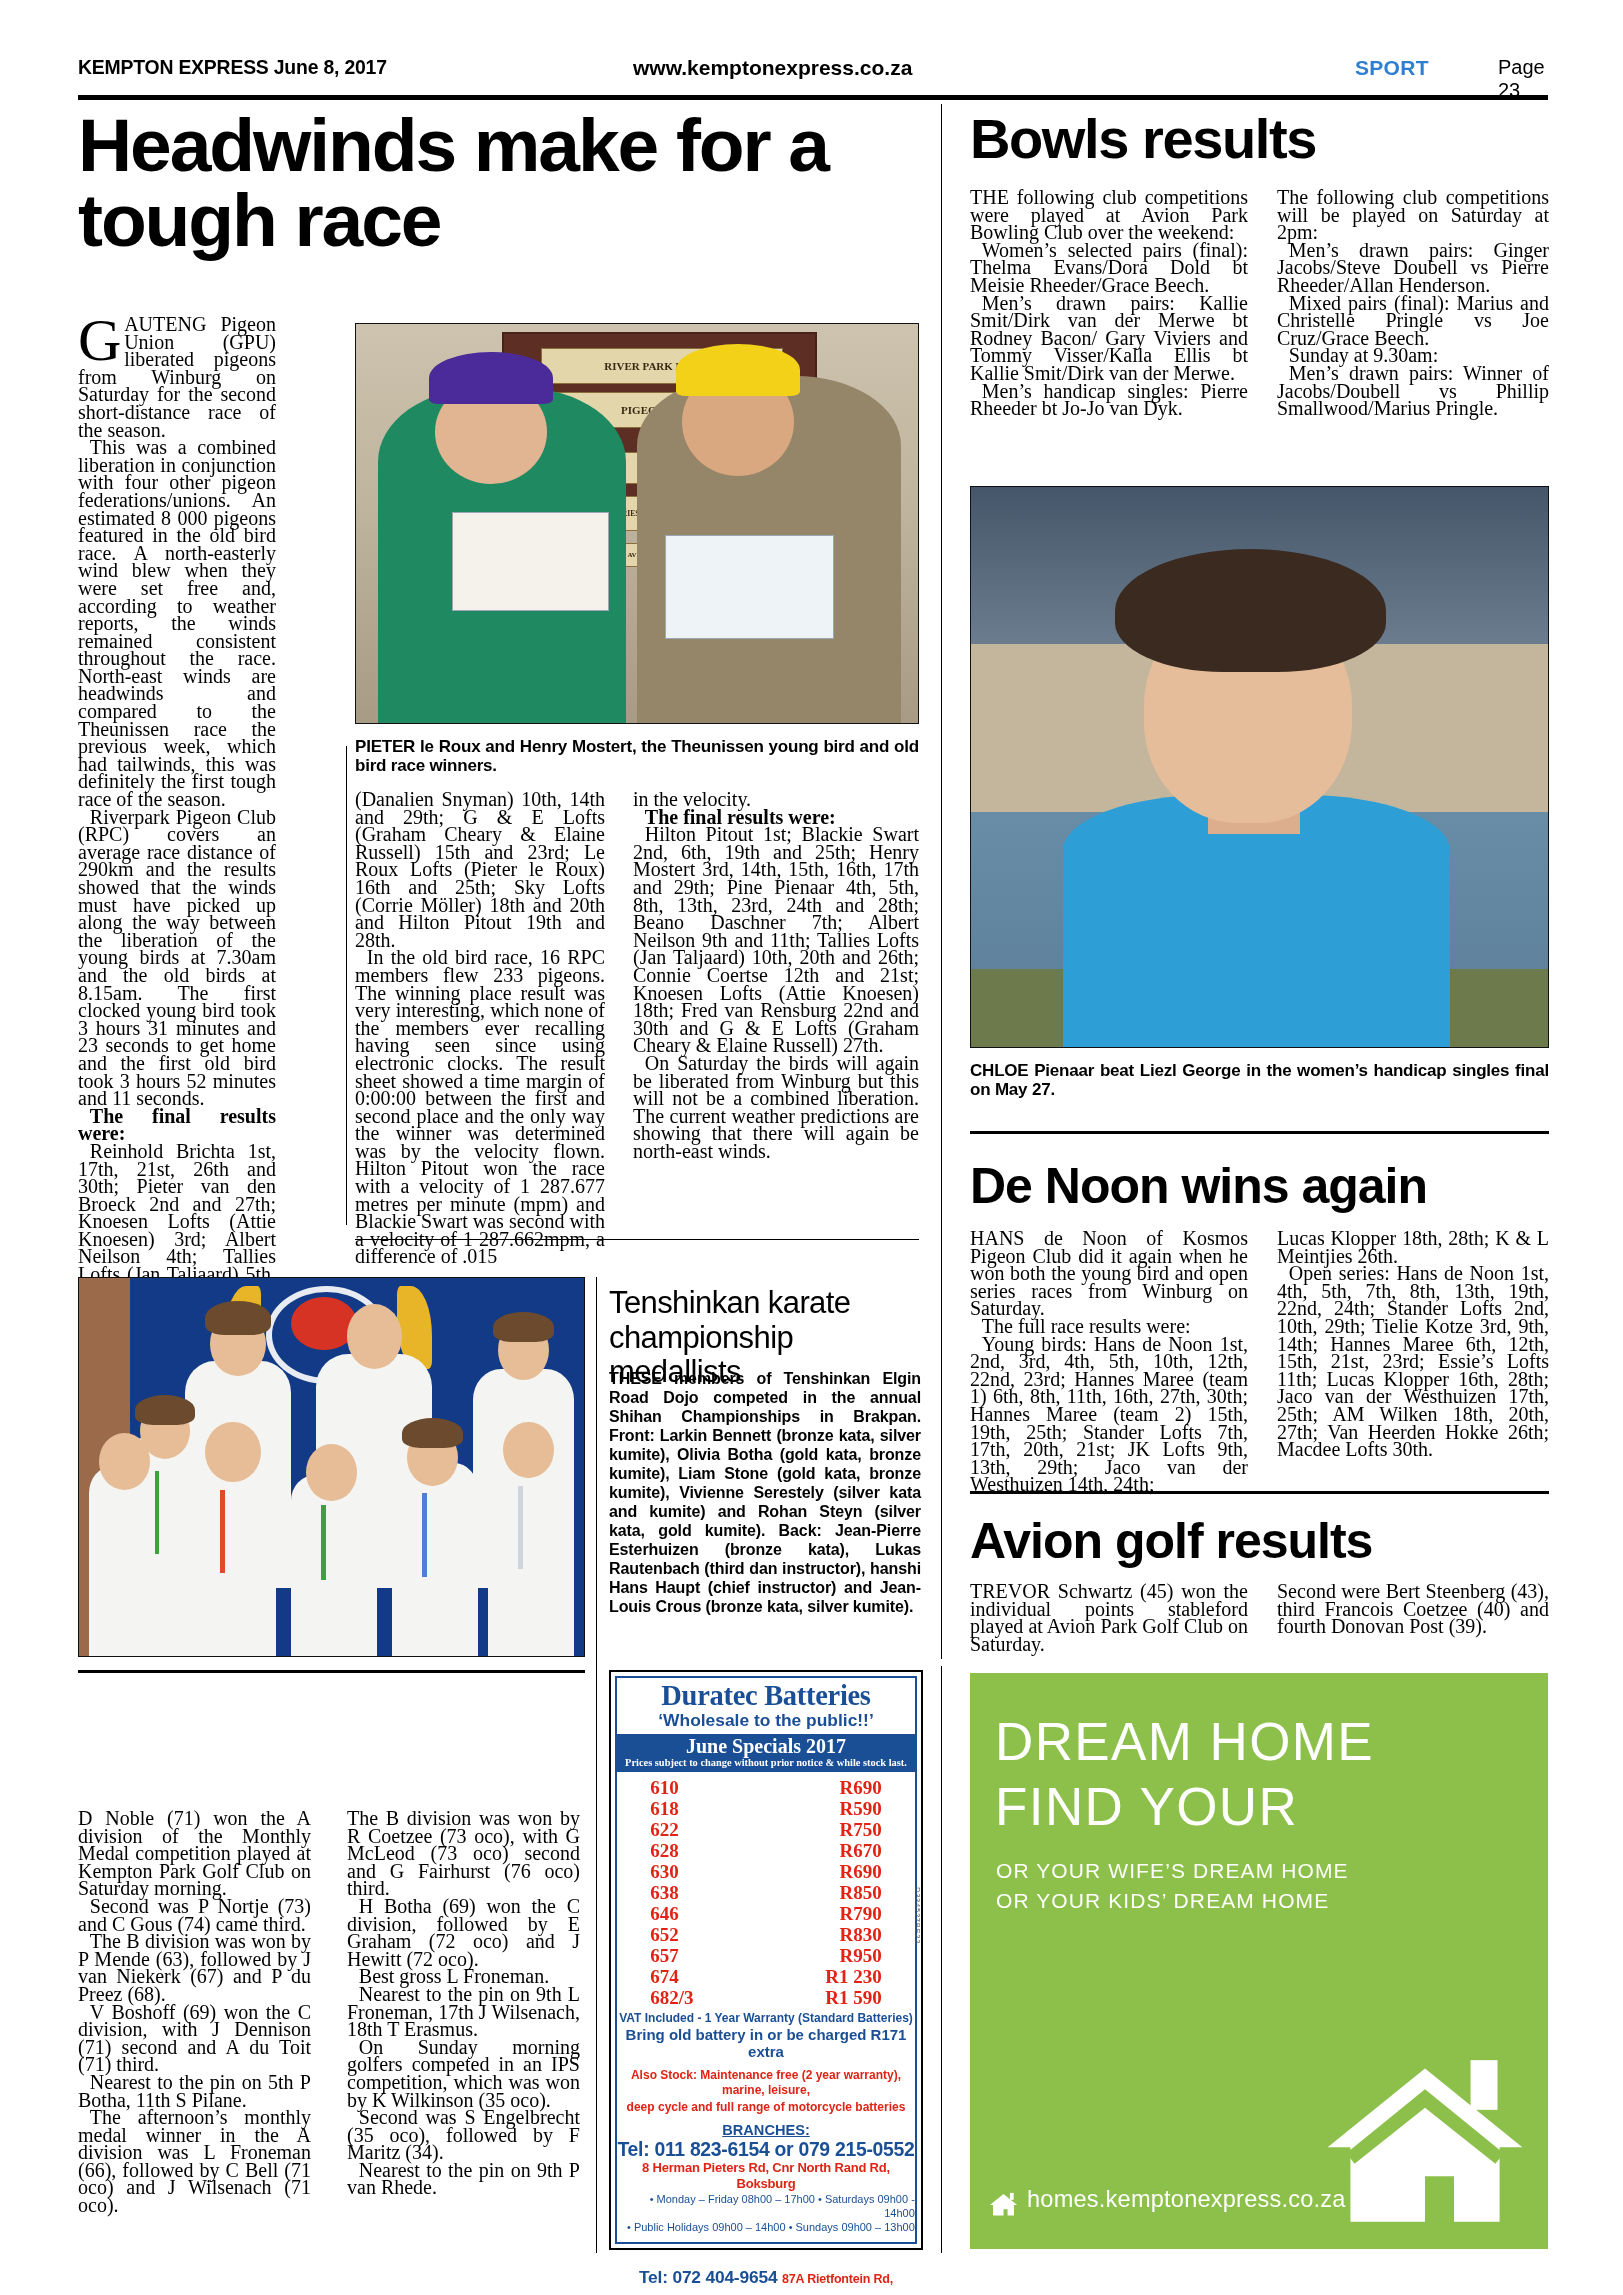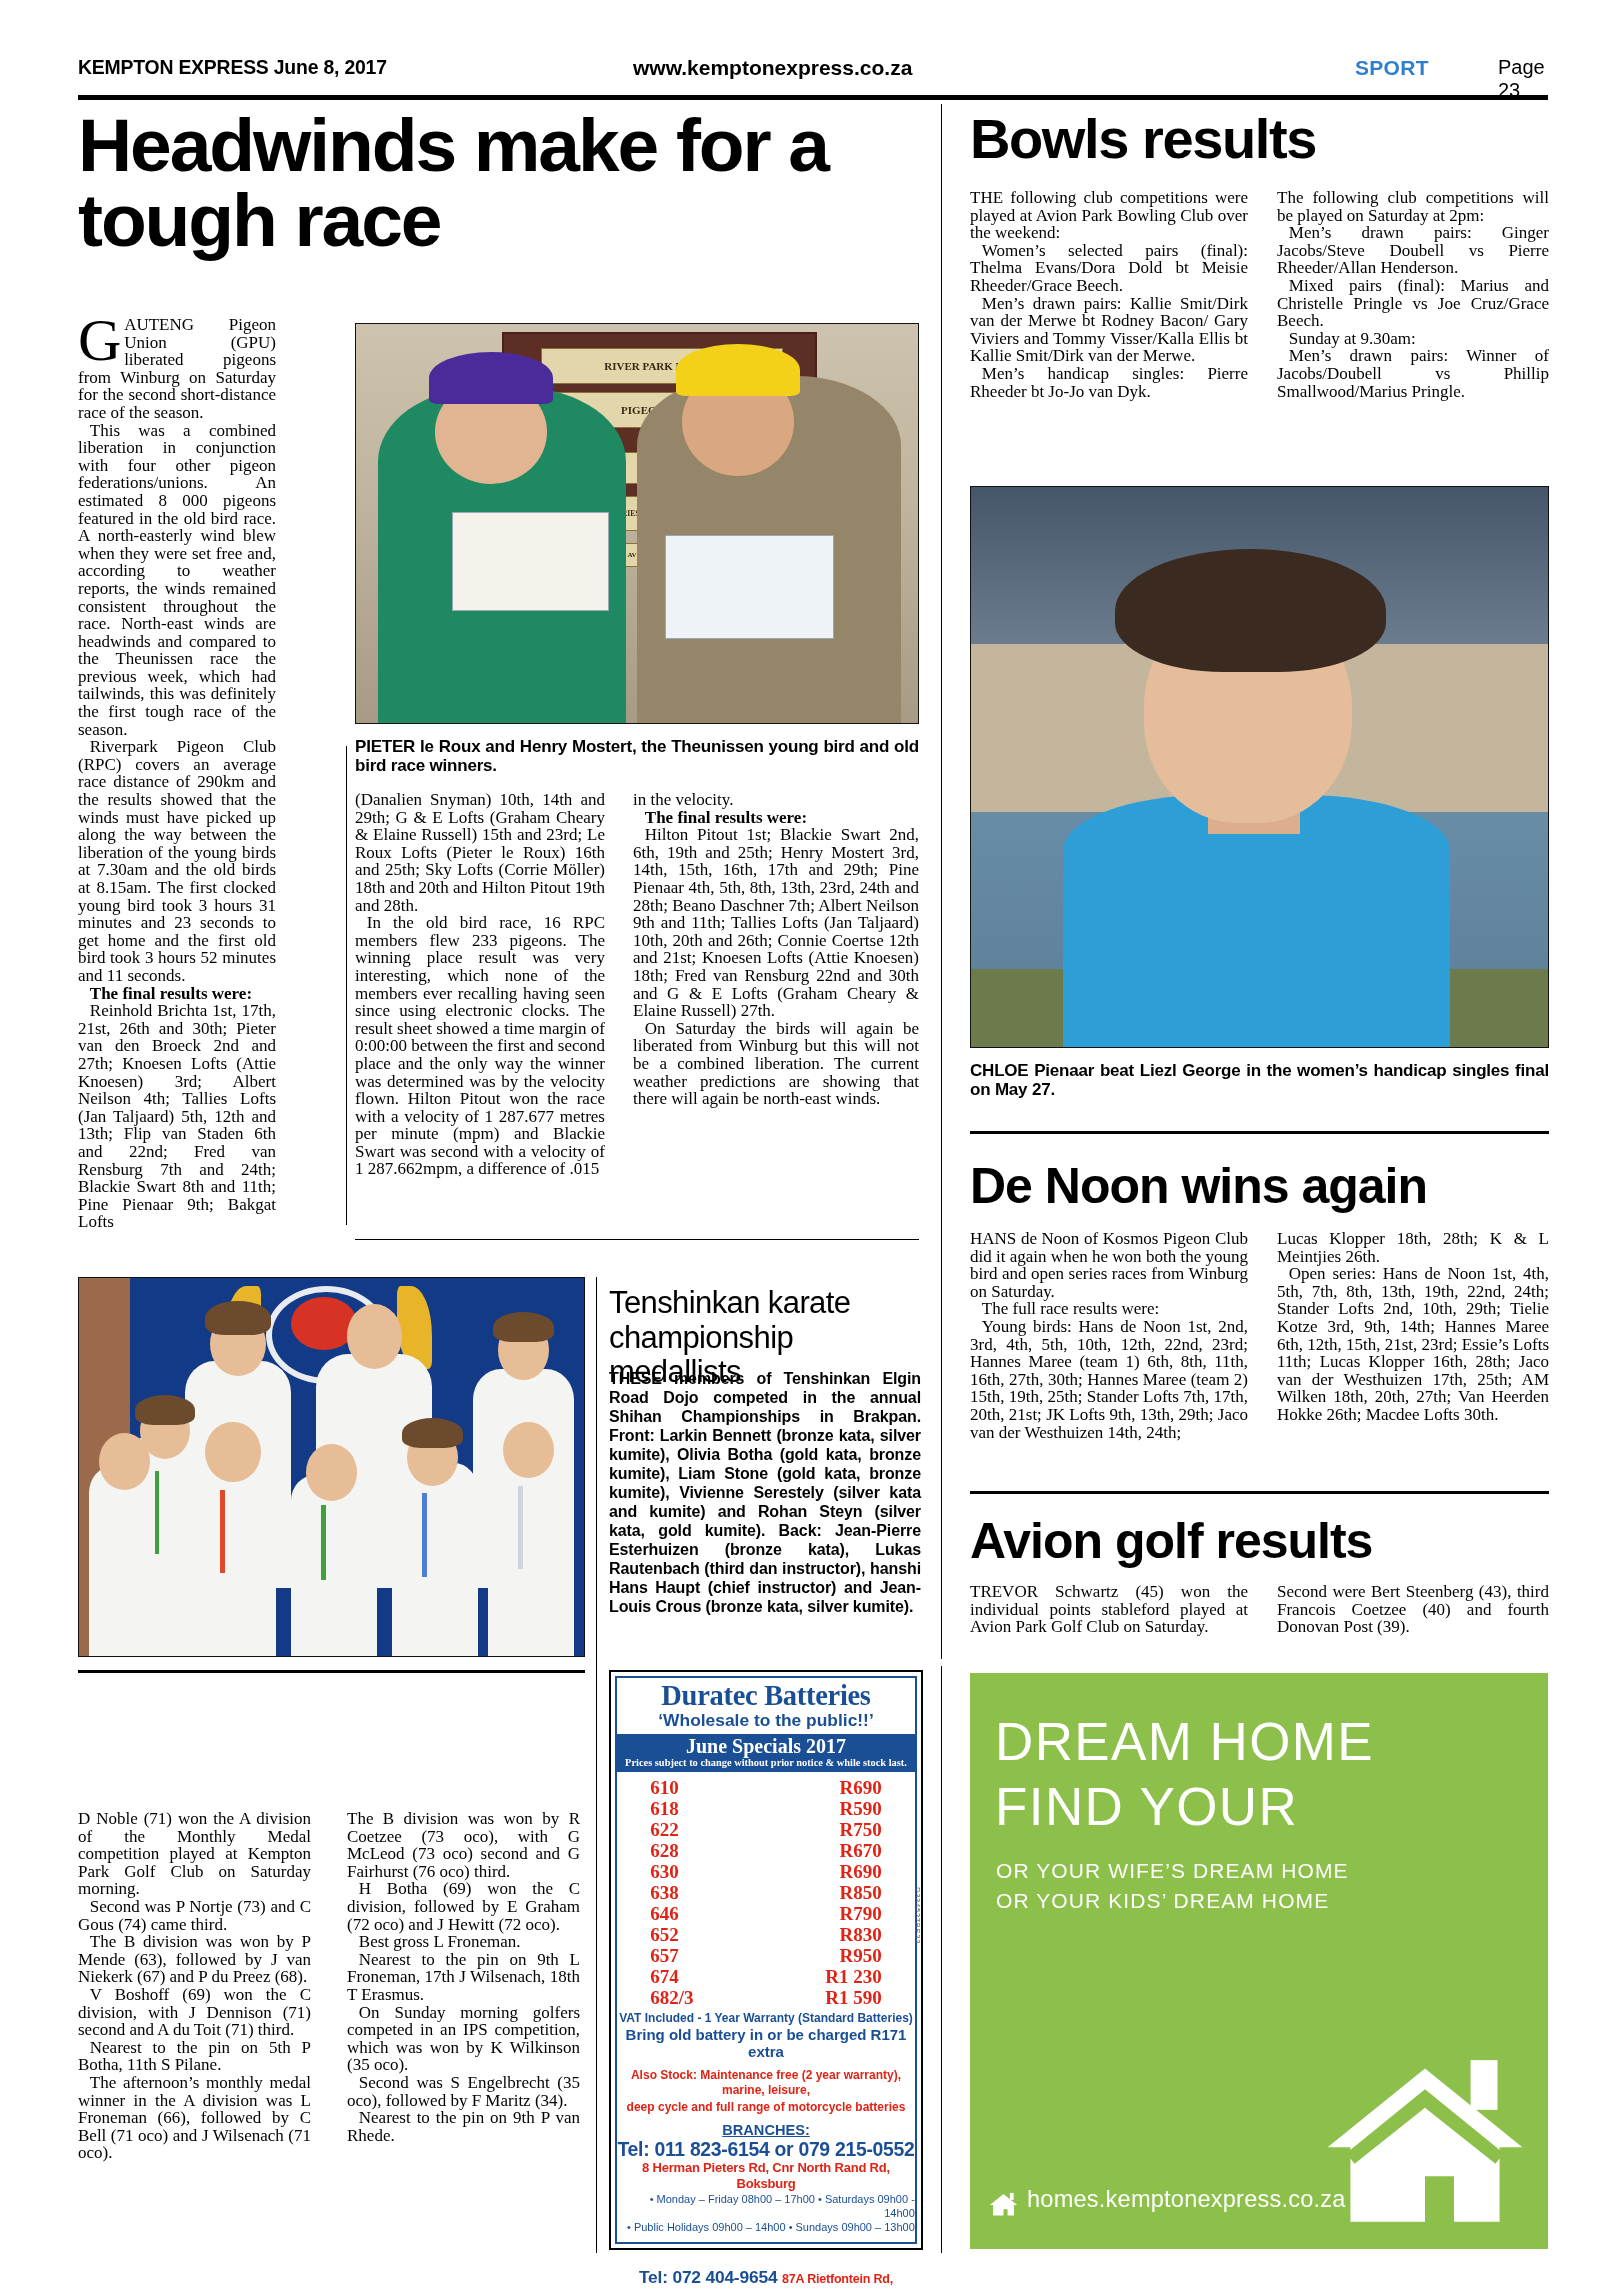--- a/index.html
+++ b/index.html
@@ -60,21 +60,21 @@
   .hl-noble {
     position:absolute; left:78px; top:1694px; width:500px;
     font-family:"Liberation Sans", sans-serif;
     font-weight:400; font-size:42px; line-height:1.12; letter-spacing:-0.9px;
   }
 
   
   .bodycol {
     position:absolute;
     font-family:"Liberation Serif", serif;
-    font-size:17px; line-height:17.6px; text-align:justify;
+    font-size:20px; line-height:17.6px; text-align:justify;
     -webkit-hyphens:auto; hyphens:auto;
   }
   .bodycol p { text-indent: 11.8px; margin:0; }
   .bodycol p.noind { text-indent:0; }
   .bodycol p.bold { font-weight:700; }
 
   
   .dropcap::first-letter {
     float:left; font-size:60px; line-height:47px; padding:1.4px 2.8px 0 0;
     font-family:"Liberation Serif", serif; font-weight:400;

